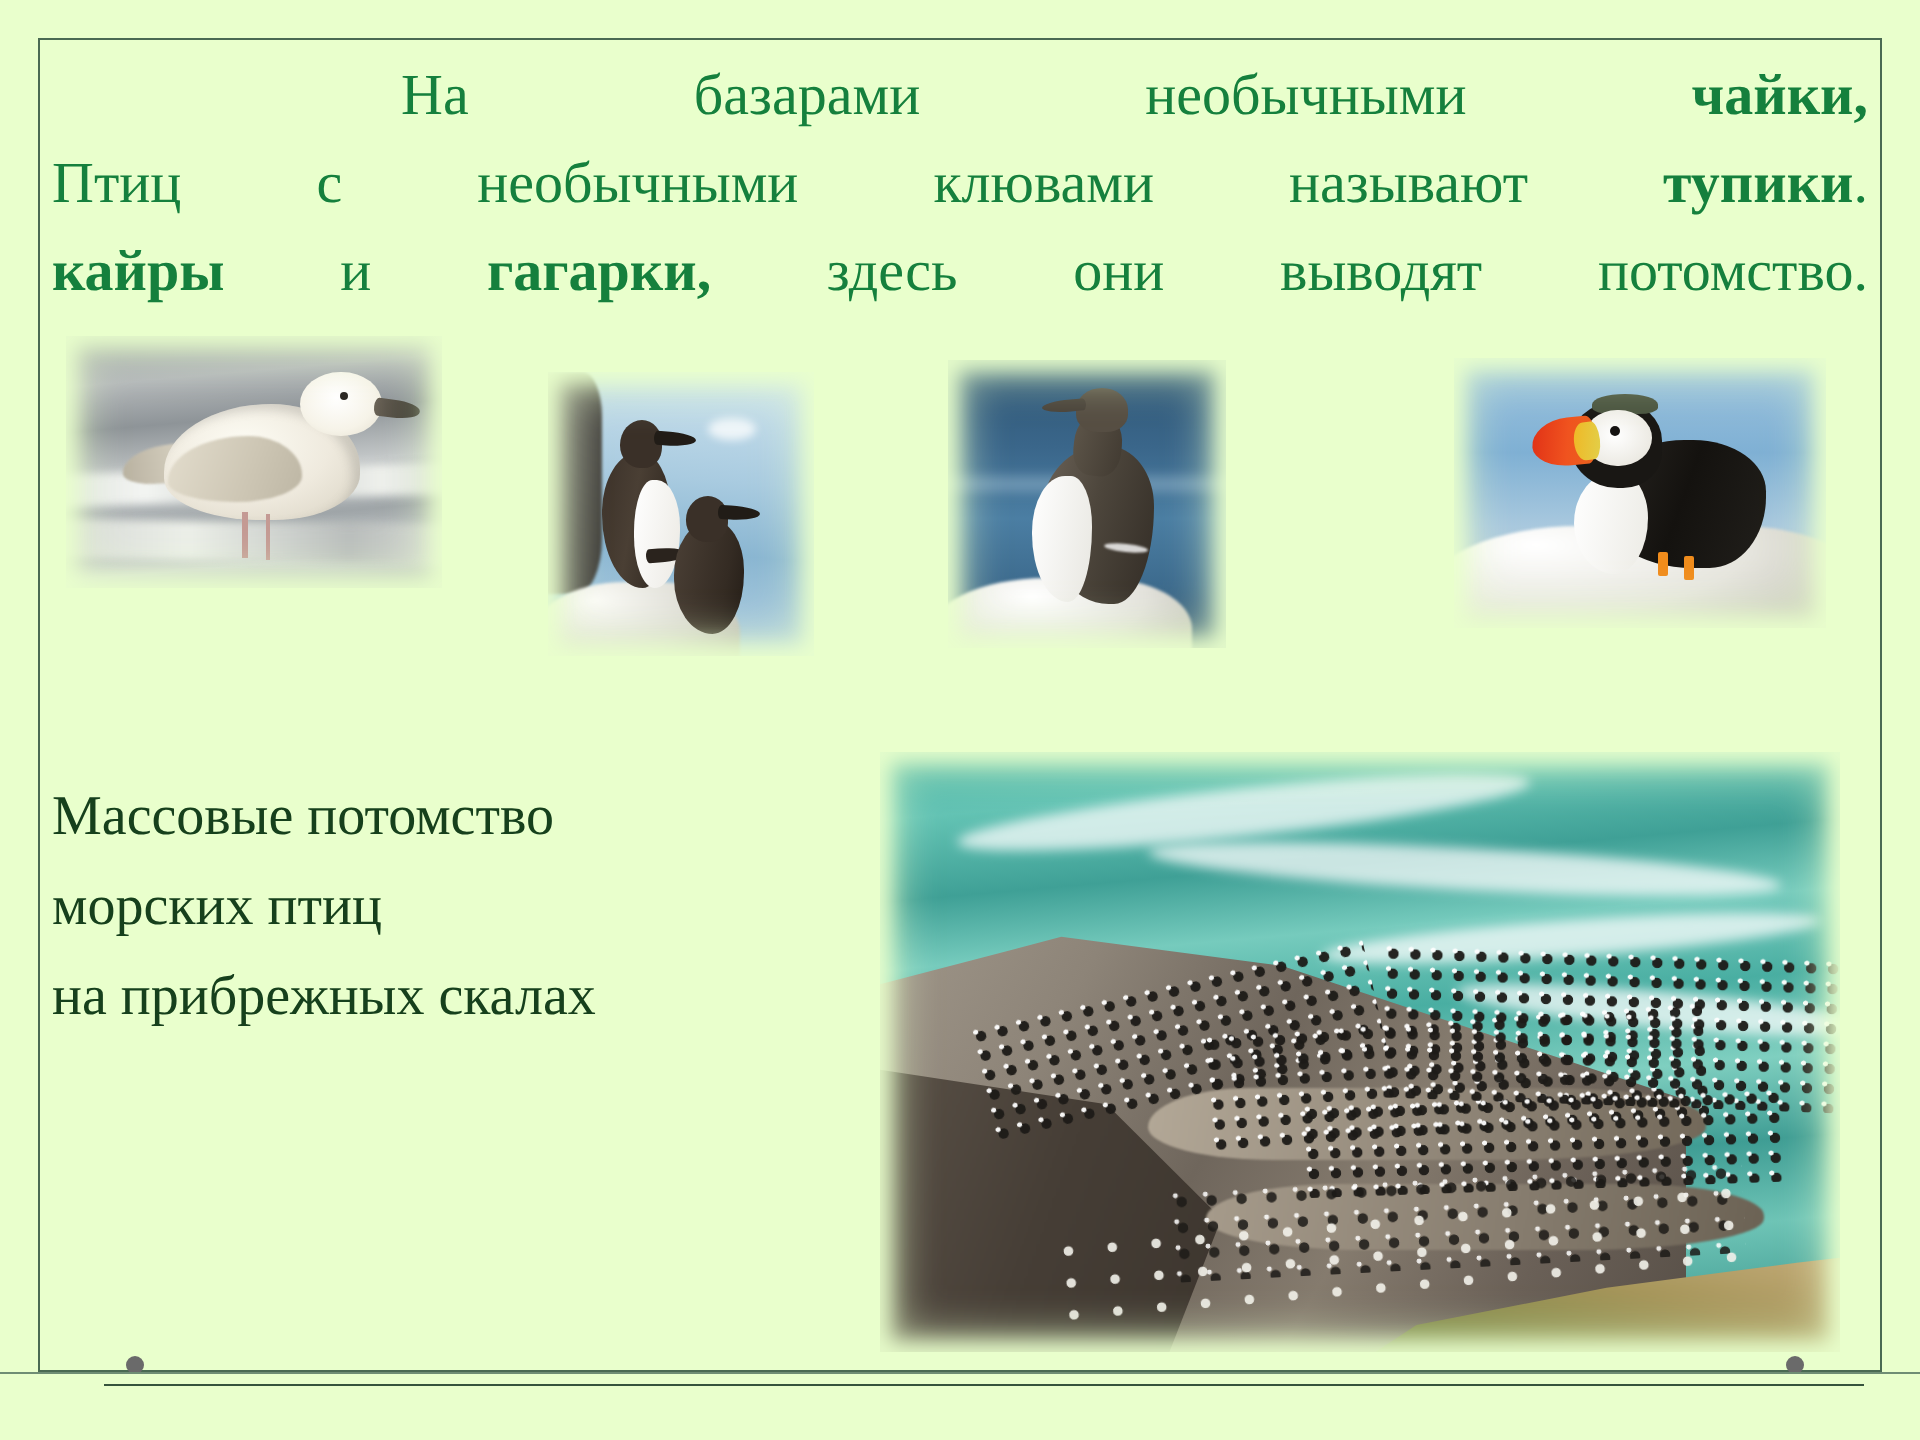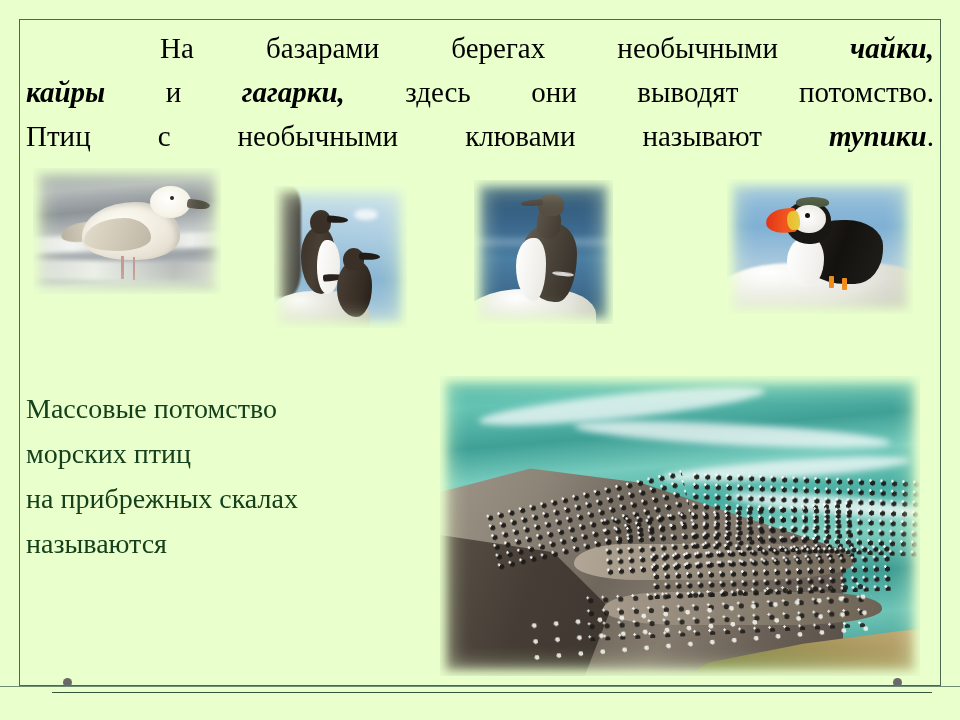--- a/index.html
+++ b/index.html
@@ -62,28 +62,28 @@
   }
   .deco-dot.left  { left: 63px;  top: 678px; }
   .deco-dot.right { left: 893px; top: 678px; }
 
   
   #top-text {
     position: absolute;
     left: 26px;
     top: 26px;
     width: 908px;
-    color: #000000;
+    color: #15803d;
     font-size: 29px;
     line-height: 44px;
     text-align: justify;
     text-align-last: justify;
     letter-spacing: 0px;
   }
-  #top-text .b { font-weight: bold; font-style: italic; }
+  #top-text .b { font-weight: bold; }
   #top-text .line { display: block; white-space: nowrap; }
   #top-text .l1 {
     text-align: justify;
     text-align-last: justify;
     white-space: normal;
   }
   #top-text .indent { display: inline-block; width: 62px; }
 
   .just-row {
     display: flex;
@@ -457,46 +457,45 @@
 
   <div id="frame"></div>
 
   <div id="top-text">
 
     <div class="line l1">
       <span class="just-row">
         <span class="indent"></span>
         <span>На</span>
         <span>базарами</span>
-        <span>берегах</span>
         <span>необычными</span>
         <span class="b">чайки,</span>
+      </span>
+    </div>
+
+    <div class="line">
+      <span class="just-row">
+        <span>Птиц</span>
+        <span>с</span>
+        <span>необычными</span>
+        <span>клювами</span>
+        <span>называют</span>
+        <span><span class="b">тупики</span><span>.</span></span>
       </span>
     </div>
 
     <div class="line">
       <span class="just-row">
         <span class="b">кайры</span>
         <span>и</span>
         <span class="b">гагарки,</span>
         <span>здесь</span>
         <span>они</span>
         <span>выводят</span>
         <span>потомство.</span>
-      </span>
-    </div>
-
-    <div class="line">
-      <span class="just-row">
-        <span>Птиц</span>
-        <span>с</span>
-        <span>необычными</span>
-        <span>клювами</span>
-        <span>называют</span>
-        <span><span class="b">тупики</span><span>.</span></span>
       </span>
     </div>
 
   </div>
 
   <div class="photo" id="photo-gull">
     <div class="inner">
       <div class="bg"></div>
       <div class="ice1"></div>
       <div class="ice2"></div>
@@ -560,21 +559,20 @@
       <div class="leg1"></div>
       <div class="leg2"></div>
     </div>
     <div class="feather"></div>
   </div>
 
   <div id="bottom-text">
     <span class="ln">Массовые потомство</span>
     <span class="ln">морских  птиц</span>
     <span class="ln">на  прибрежных скалах</span>
-    <span class="ln">называются</span>
   </div>
 
   <div class="photo" id="photo-colony">
     <div class="inner">
       <div class="sea"></div>
       <div class="foam1"></div>
       <div class="foam2"></div>
       <div class="foam3"></div>
       <div class="foam4"></div>
       <div class="cliff-main"></div>

